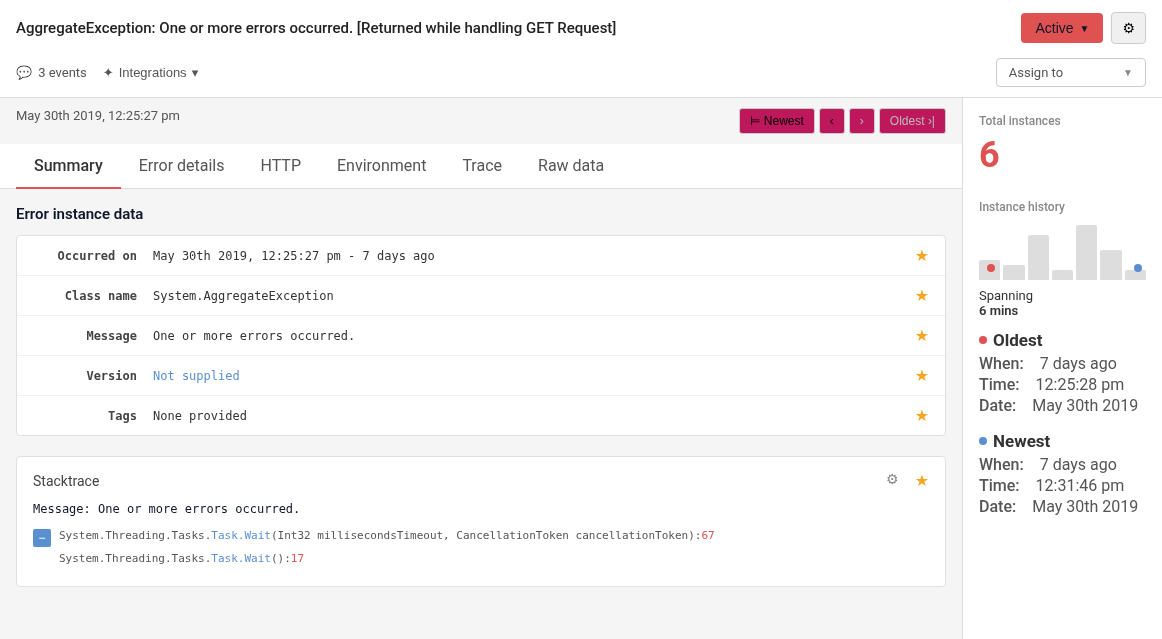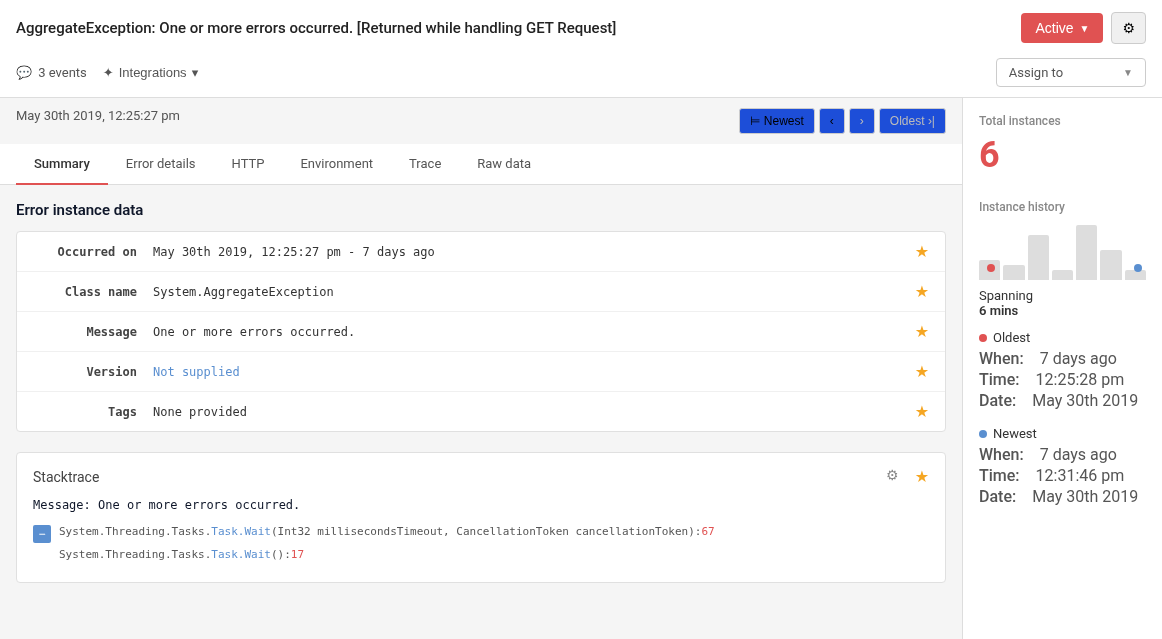--- a/index.html
+++ b/index.html
@@ -24,21 +24,21 @@
       margin-right: 16px;
     }
     .title-actions {
       display: flex;
       align-items: center;
       gap: 8px;
       flex-shrink: 0;
     }
     .active-btn {
       background: #e05252;
-      color: #ffffff;
+      color: #0f172a;
       border: none;
       border-radius: 4px;
       padding: 7px 14px;
       font-size: 14px;
       cursor: pointer;
       display: flex;
       align-items: center;
       gap: 6px;
     }
     .active-btn .chevron { font-size: 10px; }
@@ -113,38 +113,38 @@
       background: #f5f5f5;
     }
     .date-text { font-size: 13px; color: #555; }
     .nav-buttons {
       display: flex;
       align-items: center;
       gap: 4px;
     }
     .nav-btn {
       border: 1px solid #ccc;
-      background: #1d4ed8;
+      background: #be185d;
       padding: 5px 10px;
       cursor: pointer;
       font-size: 12px;
       border-radius: 3px;
     }
     .nav-btn.disabled { color: #bbb; cursor: default; }
 
     .tabs-bar {
       display: flex;
       background: #fff;
       border-bottom: 1px solid #ddd;
       padding: 0 16px;
     }
     .tab {
       padding: 12px 18px;
       cursor: pointer;
-      font-size: 13px;
+      font-size: 16px;
       color: #555;
       border-bottom: 2px solid transparent;
       margin-bottom: -1px;
     }
     .tab.active {
       color: #333;
       border-bottom: 2px solid #e05252;
       font-weight: 500;
     }
 
@@ -316,21 +316,21 @@
       margin-bottom: 16px;
     }
     .instance-label-row {
       display: flex;
       align-items: center;
       gap: 6px;
       margin-bottom: 4px;
     }
     .dot-red { width: 8px; height: 8px; background: #e05252; border-radius: 50%; flex-shrink: 0; }
     .dot-blue { width: 8px; height: 8px; background: #5a8fd0; border-radius: 50%; flex-shrink: 0; }
-    .instance-label { font-size: 13px; font-weight: 400; color: #333; text-align: center; }
+    .instance-label { font-size: 17px; font-weight: 700; color: #333; text-align: center; }
     .instance-detail {
       display: flex;
       gap: 16px;
       font-size: 16px;
       color: #555;
       margin-bottom: 2px;
     }
     .detail-key { font-weight: 500; color: #555; min-width: 36px; }
     .detail-val { color: #555; }
   </style>

